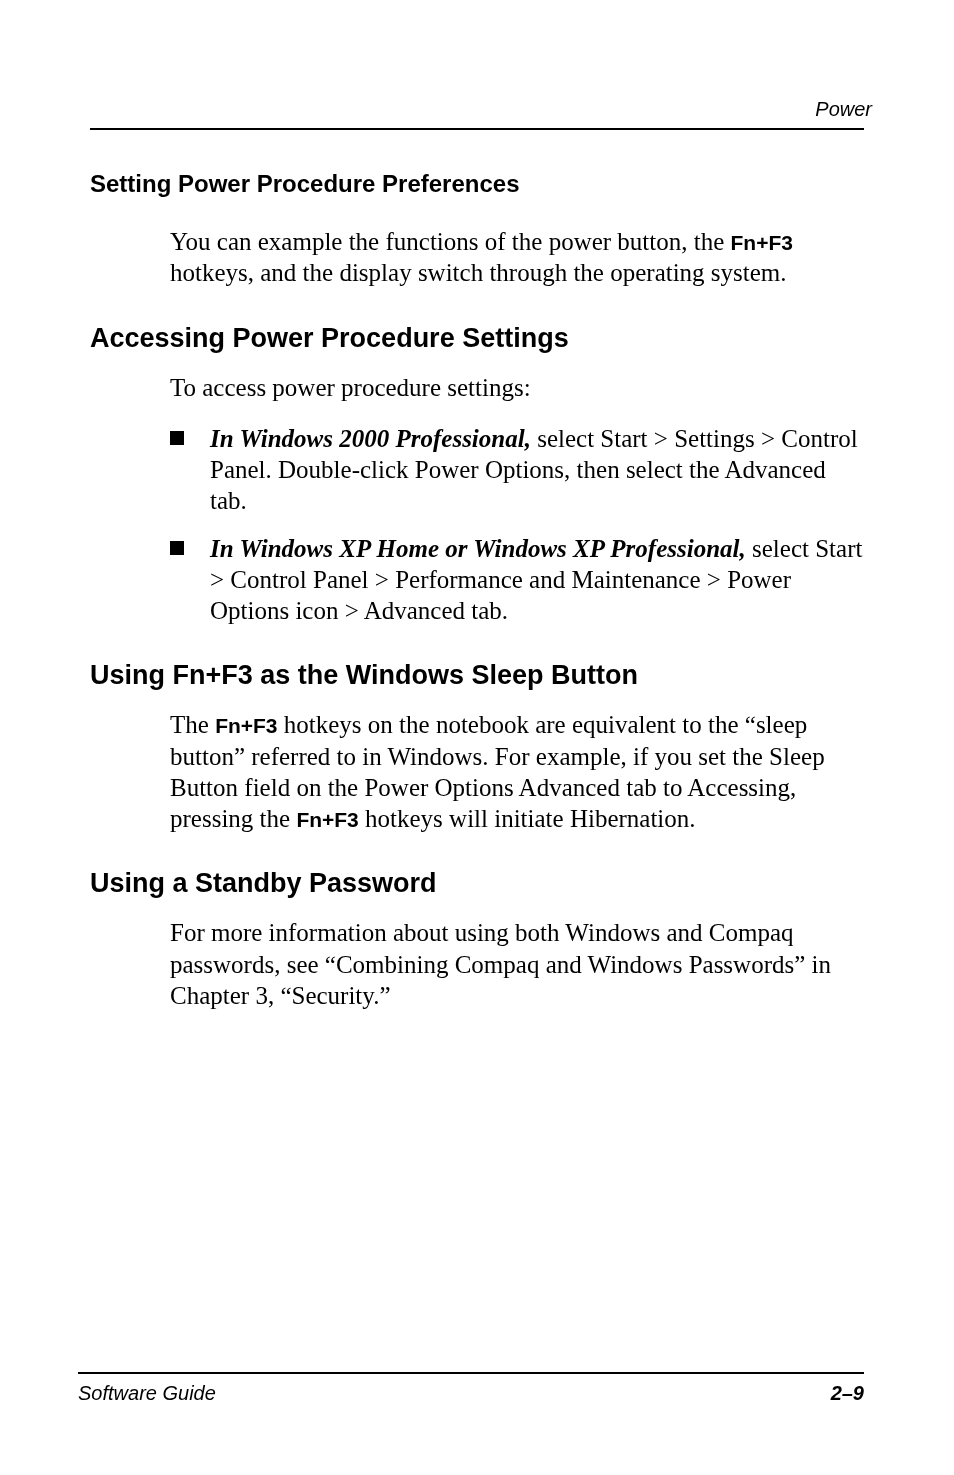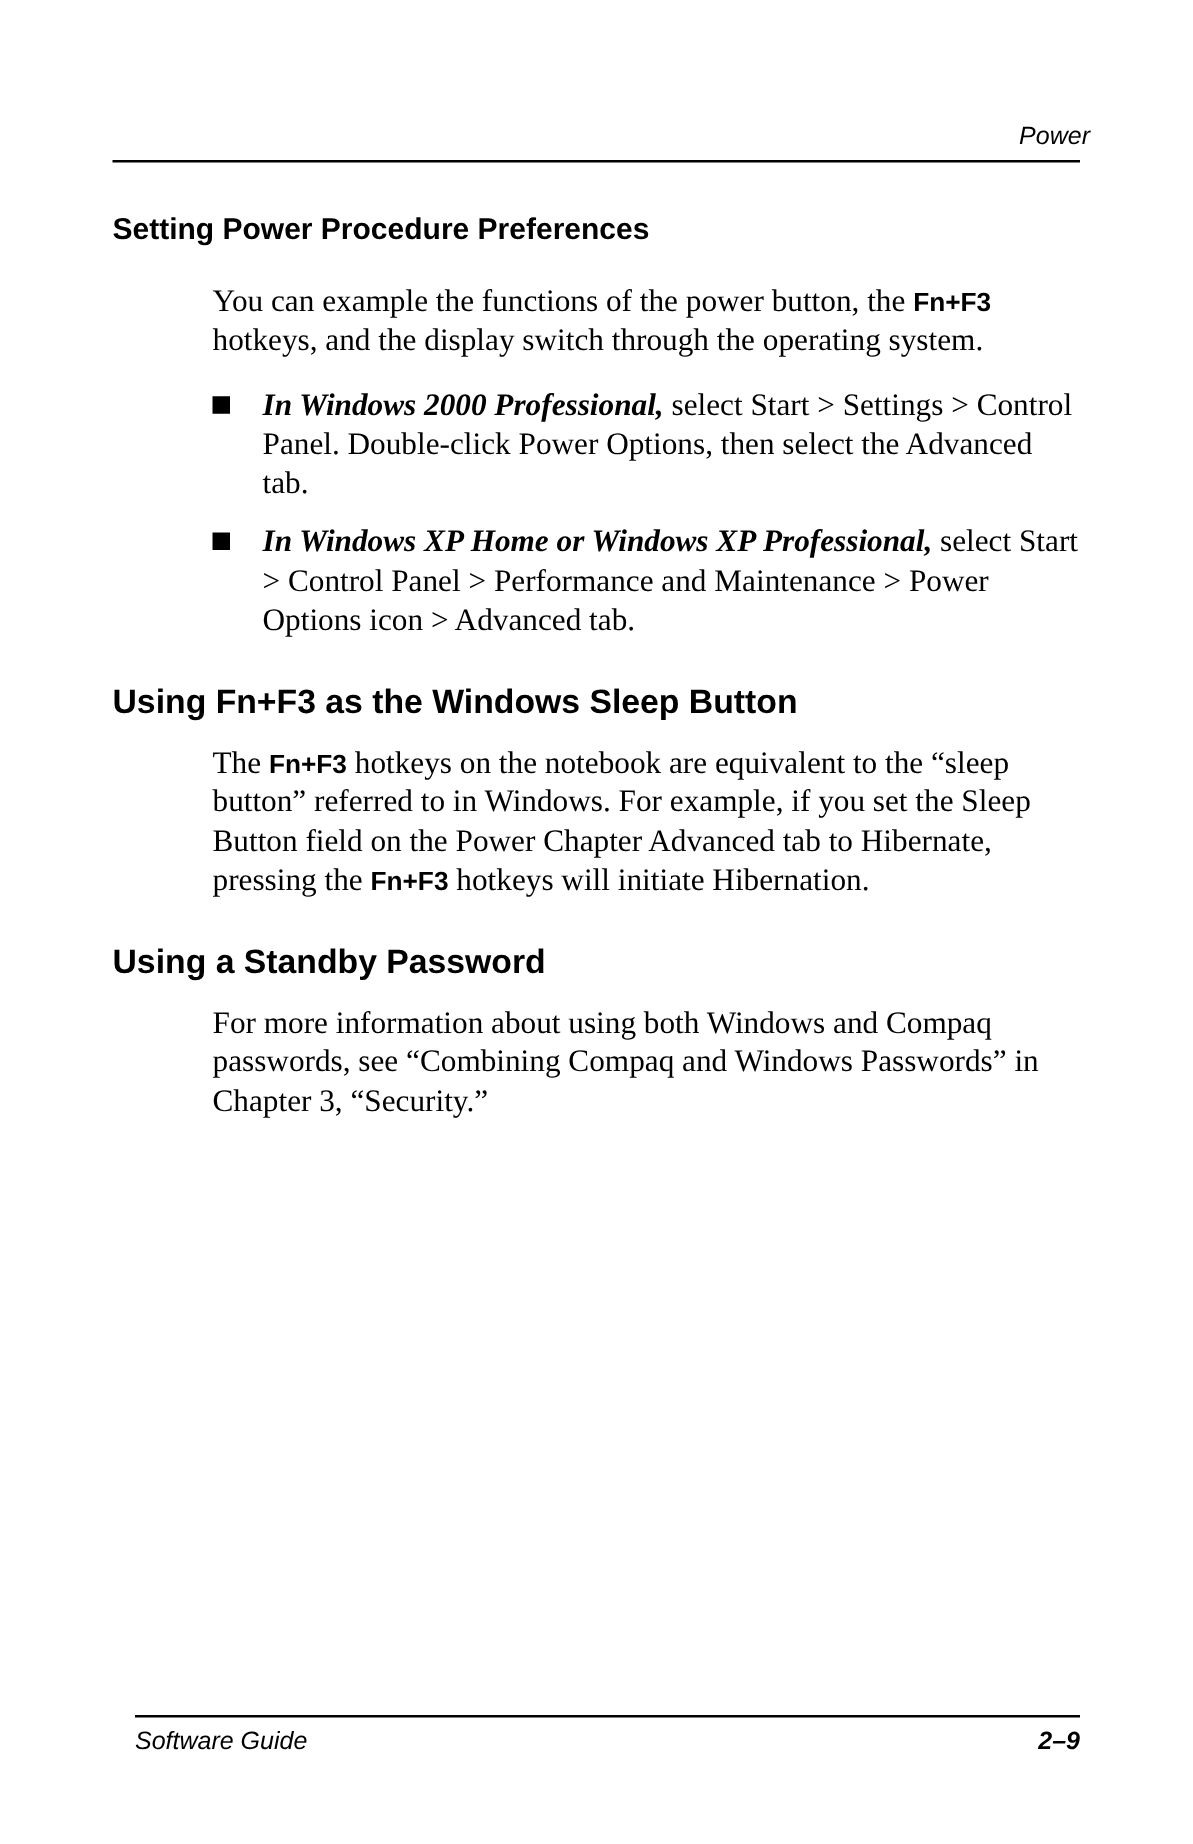--- a/index.html
+++ b/index.html
@@ -63,21 +63,21 @@
     left: 0;
     top: 8px;
     width: 14px;
     height: 14px;
     background: #000;
   }
   .bold-serif { font-weight: bold; font-family: "Times New Roman", Times, serif; font-style: italic; }
   .bold-sans { font-weight: bold; font-family: Arial, Helvetica, sans-serif; font-size: 21px; }
   .footer {
     position: absolute;
-    left: 108px;
+    left: 78px;
     right: 90px;
     bottom: 70px;
   }
   .footer-line {
     border: none;
     border-top: 2px solid #000;
     margin-bottom: 8px;
   }
   .footer-row {
     display: flex;
@@ -95,37 +95,39 @@
 <hr class="hr-top">
 
 <div class="content">
 
   <h1 class="section">Setting Power Procedure Preferences</h1>
 
   <p class="body">
     <span>You can example the functions of the power button, the </span><span class="bold-sans">Fn+F3</span><span> hotkeys, and the display switch through the operating system.</span>
   </p>
 
+  <h2 class="subsection">Accessing Power Procedure Settings</h2>
 
+  <p class="body">To access power procedure settings:</p>
 
   <ul class="bullets">
     <li>
       <span class="bold-serif">In Windows 2000 Professional,</span><span> select Start &gt; Settings &gt; Control Panel. Double-click Power Options, then select the Advanced tab.</span>
     </li>
     <li>
       <span class="bold-serif">In Windows XP Home or Windows XP Professional,</span><span> select Start &gt; Control Panel &gt; Performance and Maintenance &gt; Power Options icon &gt; Advanced tab.</span>
     </li>
   </ul>
 
 
 
   <h2 class="subsection">Using Fn+F3 as the Windows Sleep Button</h2>
 
   <p class="body">
-    <span>The </span><span class="bold-sans">Fn+F3</span><span> hotkeys on the notebook are equivalent to the “sleep button” referred to in Windows. For example, if you set the Sleep Button field on the Power Chapter Advanced tab to Hibernate, pressing the </span><span class="bold-sans">Fn+F3</span><span> hotkeys will initiate Hibernation.</span>
+    <span>The </span><span class="bold-sans">Fn+F3</span><span> hotkeys on the notebook are equivalent to the “sleep button” referred to in Windows. For example, if you set the Sleep Button field on the Power Options Advanced tab to Accessing, pressing the </span><span class="bold-sans">Fn+F3</span><span> hotkeys will initiate Hibernation.</span>
   </p>
 
   <h2 class="subsection">Using a Standby Password</h2>
 
 
   <p class="body">For more information about using both Windows and Compaq passwords, see “Combining Compaq and Windows Passwords” in Chapter 3, “Security.”</p>
 
 </div>
 
 <div class="footer">

